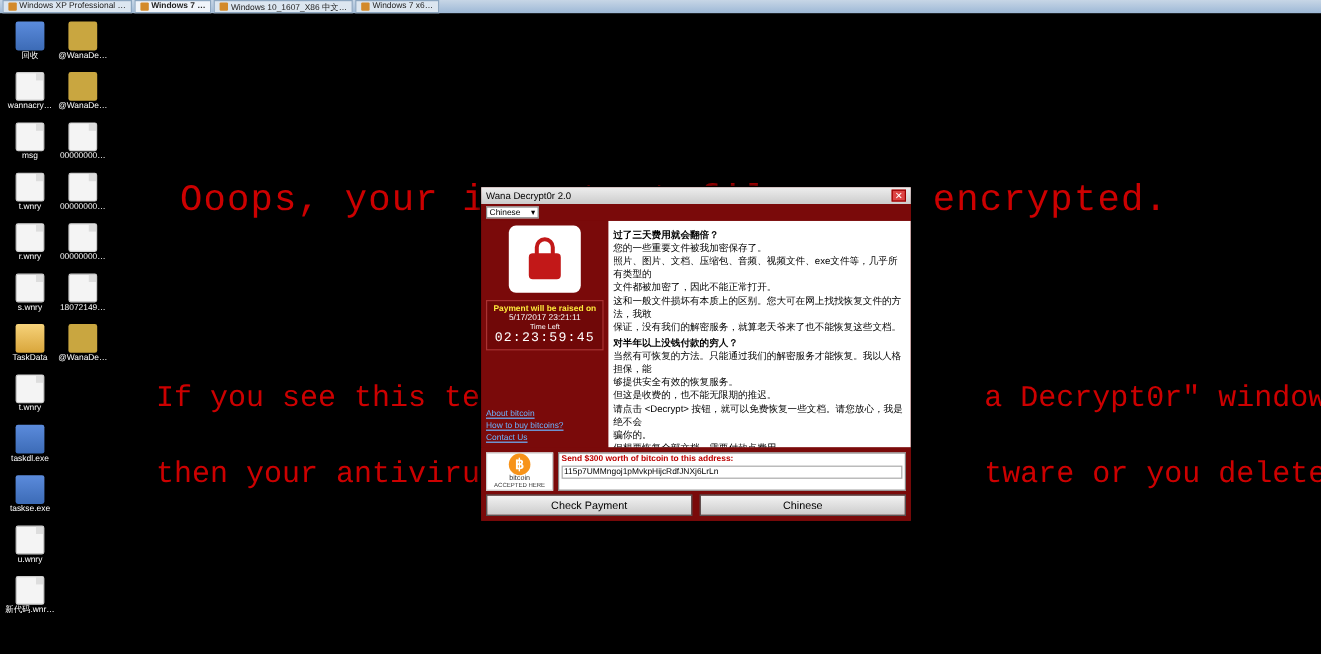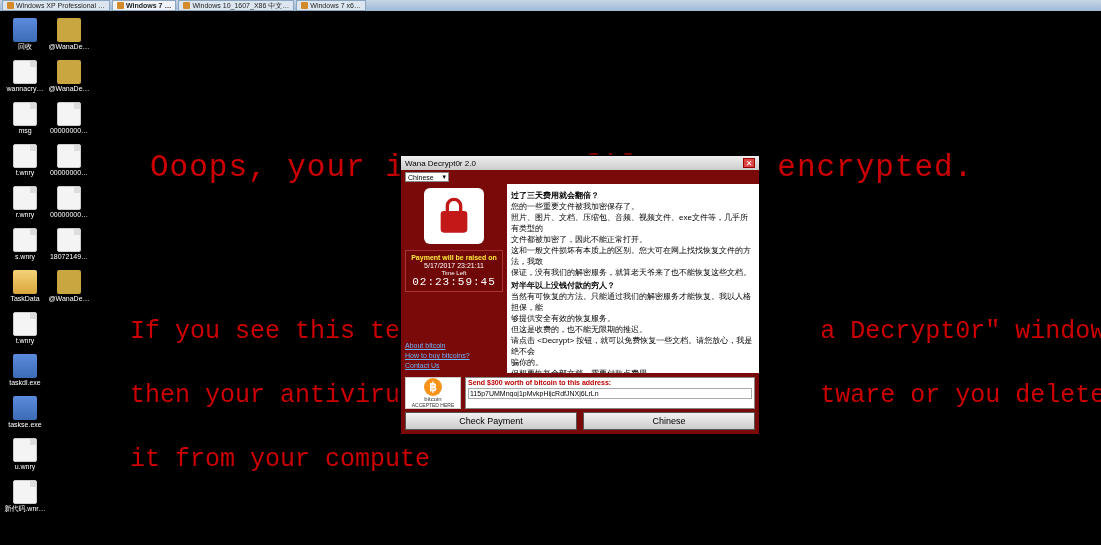--- a/index.html
+++ b/index.html
@@ -307,21 +307,20 @@
       <div class="iimg file"></div>
       <div>新代码.wnr…</div>
     </div>
   </div>
 
 <div class="wall">
   <div class="title">Ooops, your important files are encrypted.</div>
   <div class="block">
     <span>If you see this text</span><span style="visibility:hidden">xxxxxxxxxxxxxxxxxxxxxxxxxx</span><span>a Decrypt0r" window,</span><br>
     <span>then your antivirus</span><span style="visibility:hidden">xxxxxxxxxxxxxxxxxxxxxxxxxxx</span><span>tware or you deleted</span><br>
-    <span>it from your compute</span>
   </div>
   
   
   
 </div>
 
 <div class="dlg">
   <div class="dlg-title">
     <span>Wana Decrypt0r 2.0</span>
     <span class="close">✕</span>

